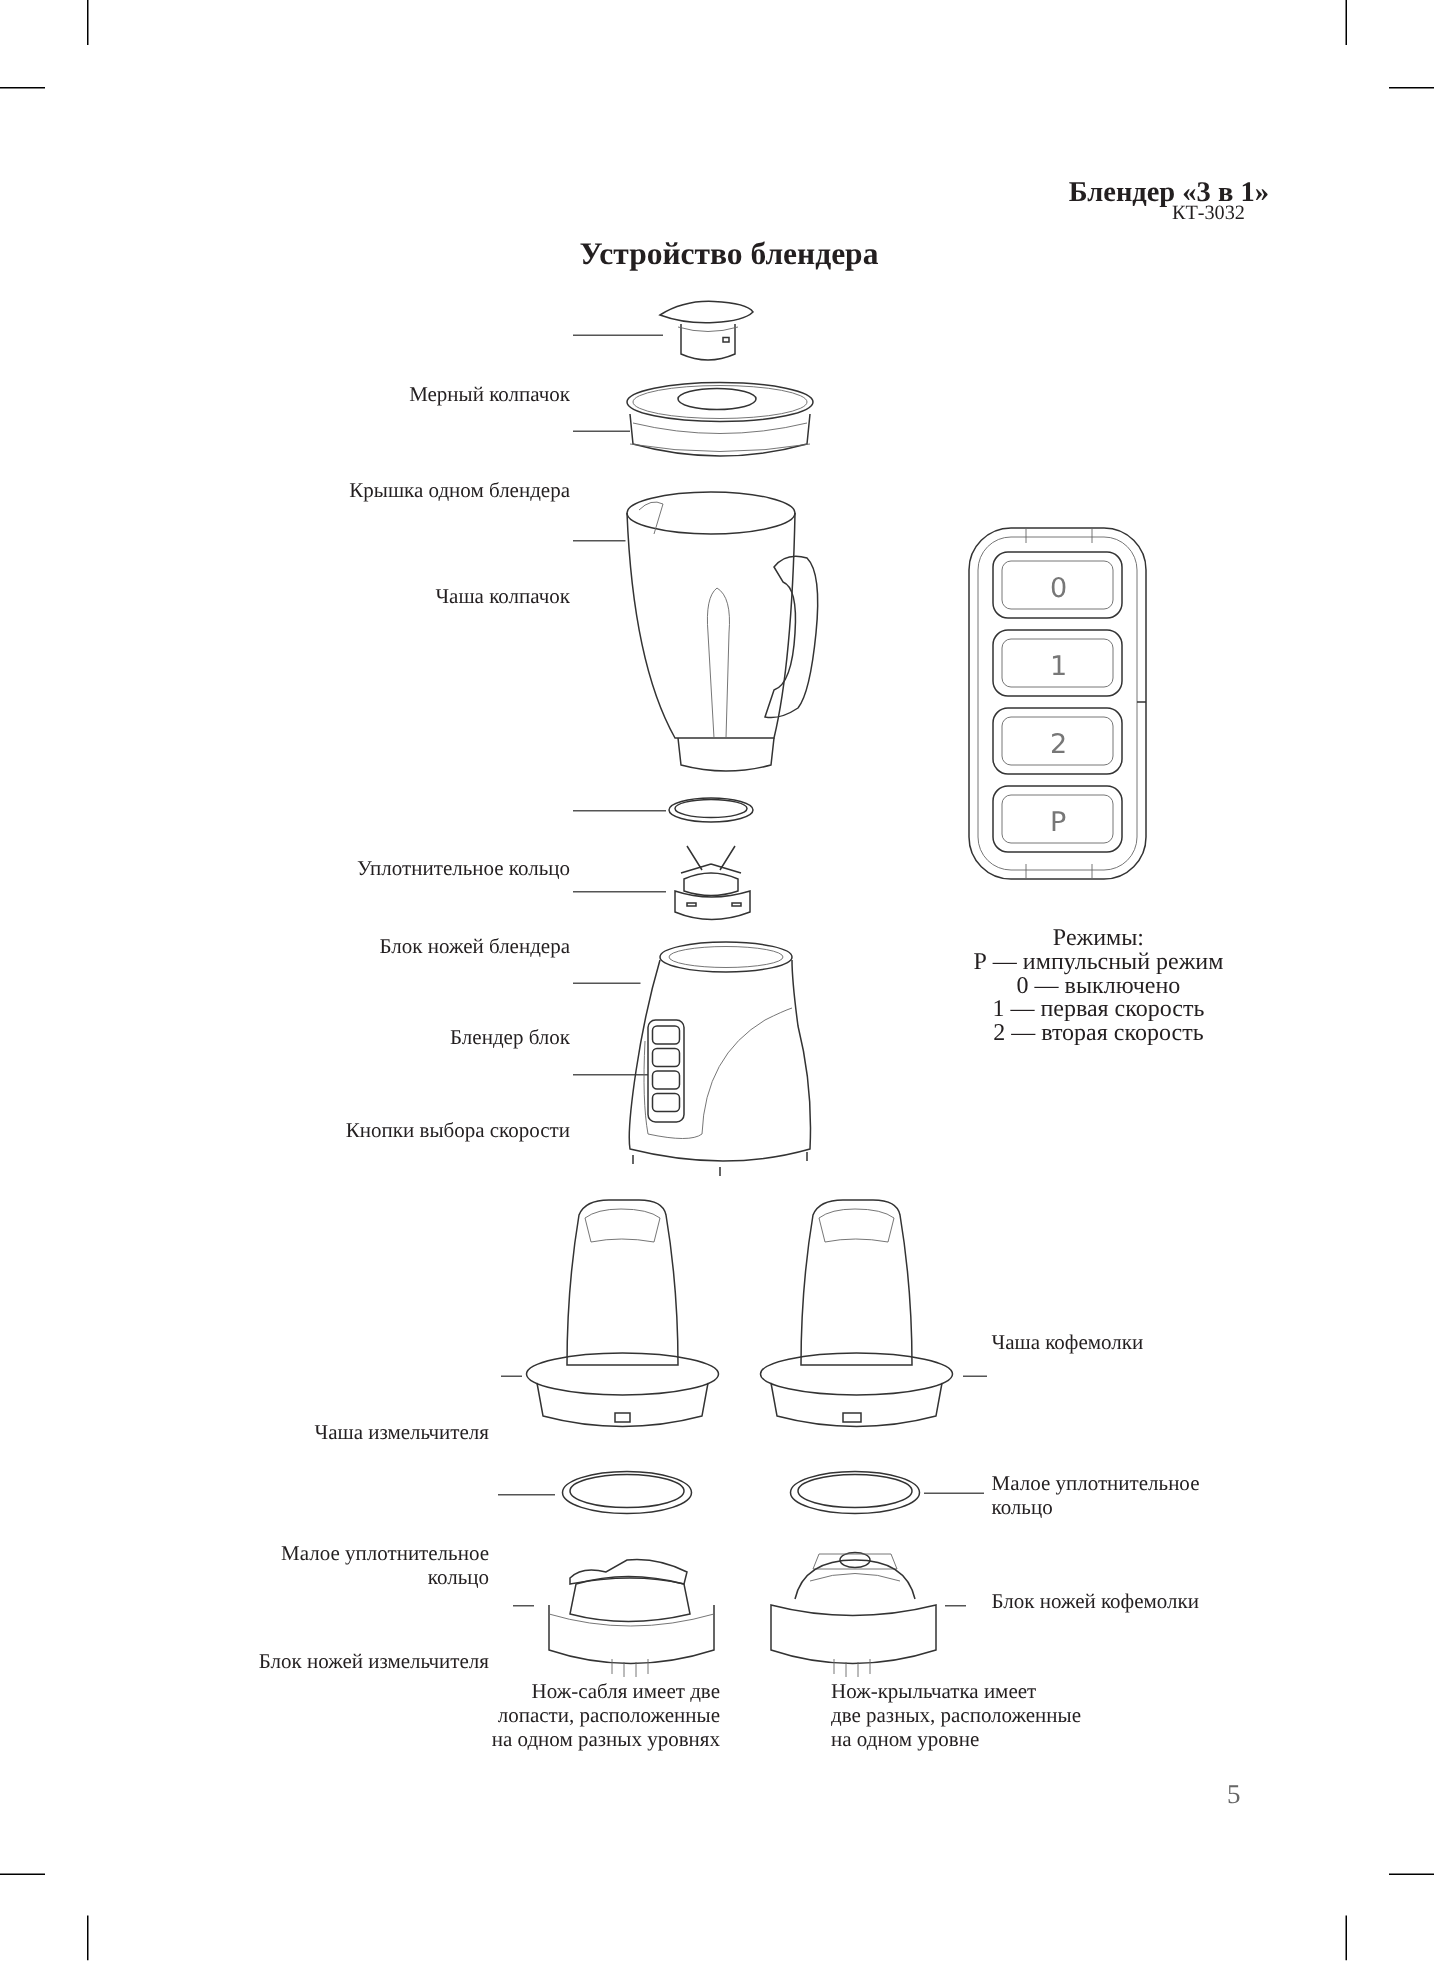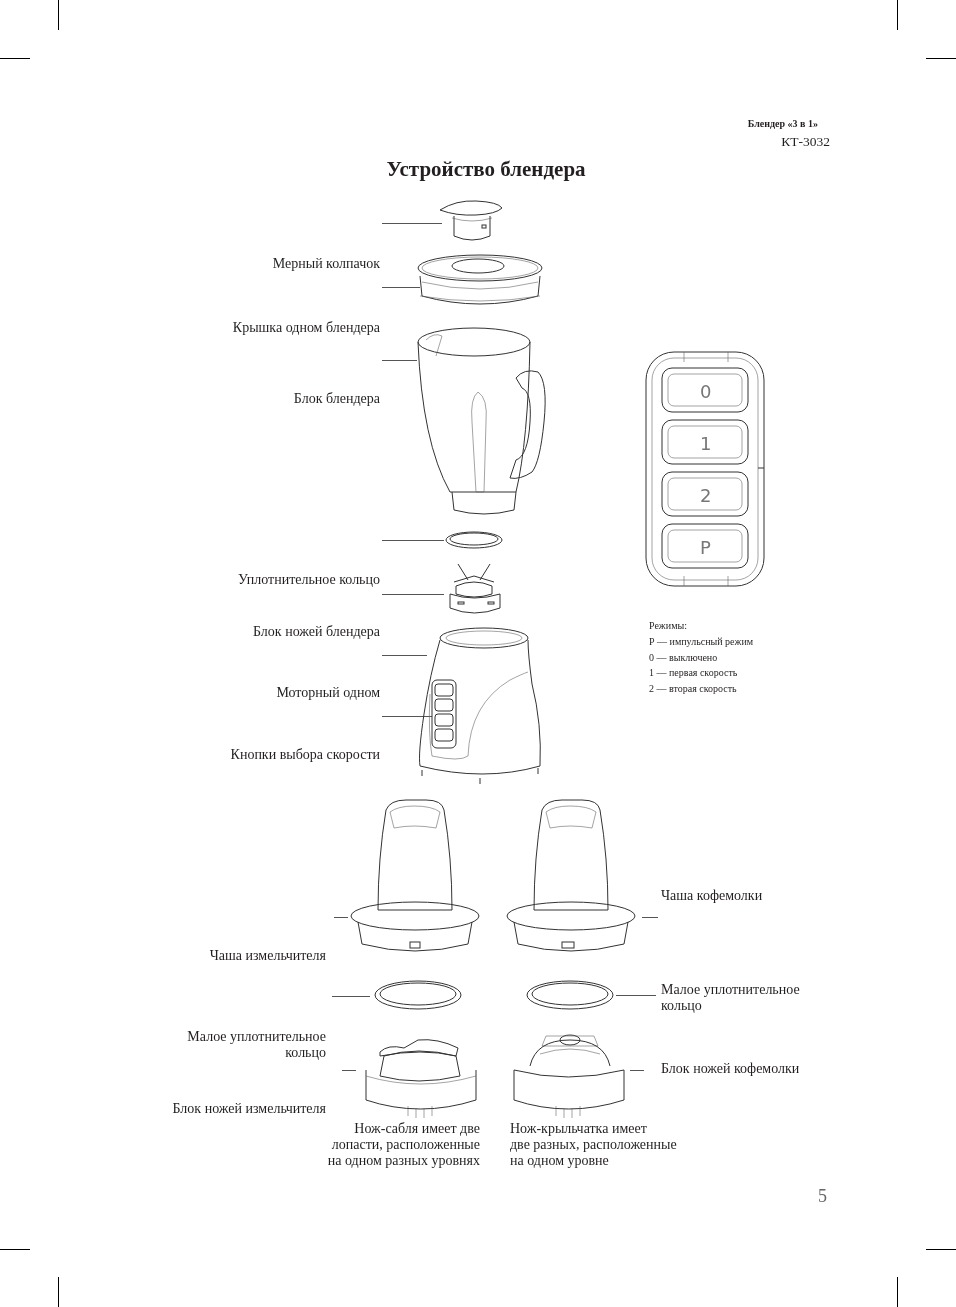--- a/index.html
+++ b/index.html
@@ -1,28 +1,28 @@
 <!DOCTYPE html>
 <html><head>
 <meta charset="utf-8">
 <style>
   html, body { margin: 0; padding: 0; background: #ffffff; }
   body { width: 956px; height: 1307px; position: relative; overflow: hidden;
          font-family: "Liberation Serif", "DejaVu Serif", serif; color: #231f20; }
   .abs { position: absolute; }
   .crop { position: absolute; background: #000; }
-  .hdr-title { right: 138px; top: 118px; font-weight: bold; font-size: 10px; text-align: right; white-space: nowrap; }
+  .hdr-title { right: 110px; top: 118px; font-weight: bold; font-size: 19px; text-align: right; white-space: nowrap; }
   .hdr-model { right: 126px; top: 134px; font-size: 13.5px; text-align: right; white-space: nowrap; }
   .page-title { left: 0; width: 972px; top: 157px; text-align: center; font-weight: bold; font-size: 21px; }
   .lbl { font-size: 14px; white-space: nowrap; line-height: 16px; }
   .lbl-r { text-align: right; margin-top: 40px; }
   .leader { position: absolute; height: 1px; background: #555; }
-  .modes { left: 649px; top: 618px; font-size: 10px; line-height: 15.8px; }
+  .modes { left: 649px; top: 618px; font-size: 16px; line-height: 15.8px; text-align: center; }
   .modes div { white-space: nowrap; }
-  .note { font-size: 14px; line-height: 16px; }
+  .note { font-size: 14px; line-height: 16px; margin-left: 44px; }
   .page-num { left: 818px; top: 1186px; font-size: 18px; color: #666; }
   svg { position: absolute; overflow: visible; }
   svg * { fill: none; stroke: #333; stroke-width: 1; }
   svg .thin { stroke-width: 0.6; stroke: #666; }
   svg text { fill: #777; stroke: none; font-family: "DejaVu Sans", sans-serif; }
 </style>
 </head>
 <body>
 
 <div class="crop" style="left:58px;top:0;width:1px;height:30px;"></div>
@@ -35,27 +35,27 @@
 <div class="crop" style="left:897px;top:1277px;width:1px;height:30px;"></div>
 
 <div class="abs hdr-title">Блендер «3 в 1»</div>
 <div class="abs hdr-model">КТ-3032</div>
 <div class="abs page-title">Устройство блендера</div>
 
 <div class="abs lbl lbl-r" style="right:576px;top:216px;">Мерный колпачок</div>
 <div class="leader" style="left:382px;top:223px;width:60px;"></div>
 <div class="abs lbl lbl-r" style="right:576px;top:280px;">Крышка одном блендера</div>
 <div class="leader" style="left:382px;top:287px;width:38px;"></div>
-<div class="abs lbl lbl-r" style="right:576px;top:351px;">Блок блендера</div>
+<div class="abs lbl lbl-r" style="right:576px;top:351px;">Чаша колпачок</div>
 <div class="leader" style="left:382px;top:360px;width:35px;"></div>
 <div class="abs lbl lbl-r" style="right:576px;top:532px;font-family:Liberation Serif, serif;">Уплотнительное  кольцо</div>
 <div class="leader" style="left:382px;top:540px;width:62px;"></div>
 <div class="abs lbl lbl-r" style="right:576px;top:584px;text-align:center;">Блок ножей блендера</div>
 <div class="leader" style="left:382px;top:594px;width:62px;"></div>
-<div class="abs lbl lbl-r" style="right:576px;top:645px;">Моторный одном</div>
+<div class="abs lbl lbl-r" style="right:576px;top:645px;">Блендер блок</div>
 <div class="leader" style="left:382px;top:655px;width:45px;"></div>
 <div class="abs lbl lbl-r" style="right:576px;top:707px;">Кнопки выбора скорости</div>
 <div class="leader" style="left:382px;top:716px;width:50px;"></div>
 
 <svg style="left:436px;top:198px;" width="80" height="50">
   <path d="M4 12 Q20 2 40 3 Q62 4 66 10 Q60 16 40 17 Q20 18 4 12 Z"></path>
   <path d="M18 18 L18 38 Q36 46 54 38 L54 18"></path>
   <path class="thin" d="M16 20 Q36 26 56 20"></path>
   <rect x="46" y="27" width="4" height="3"></rect>
 </svg>

